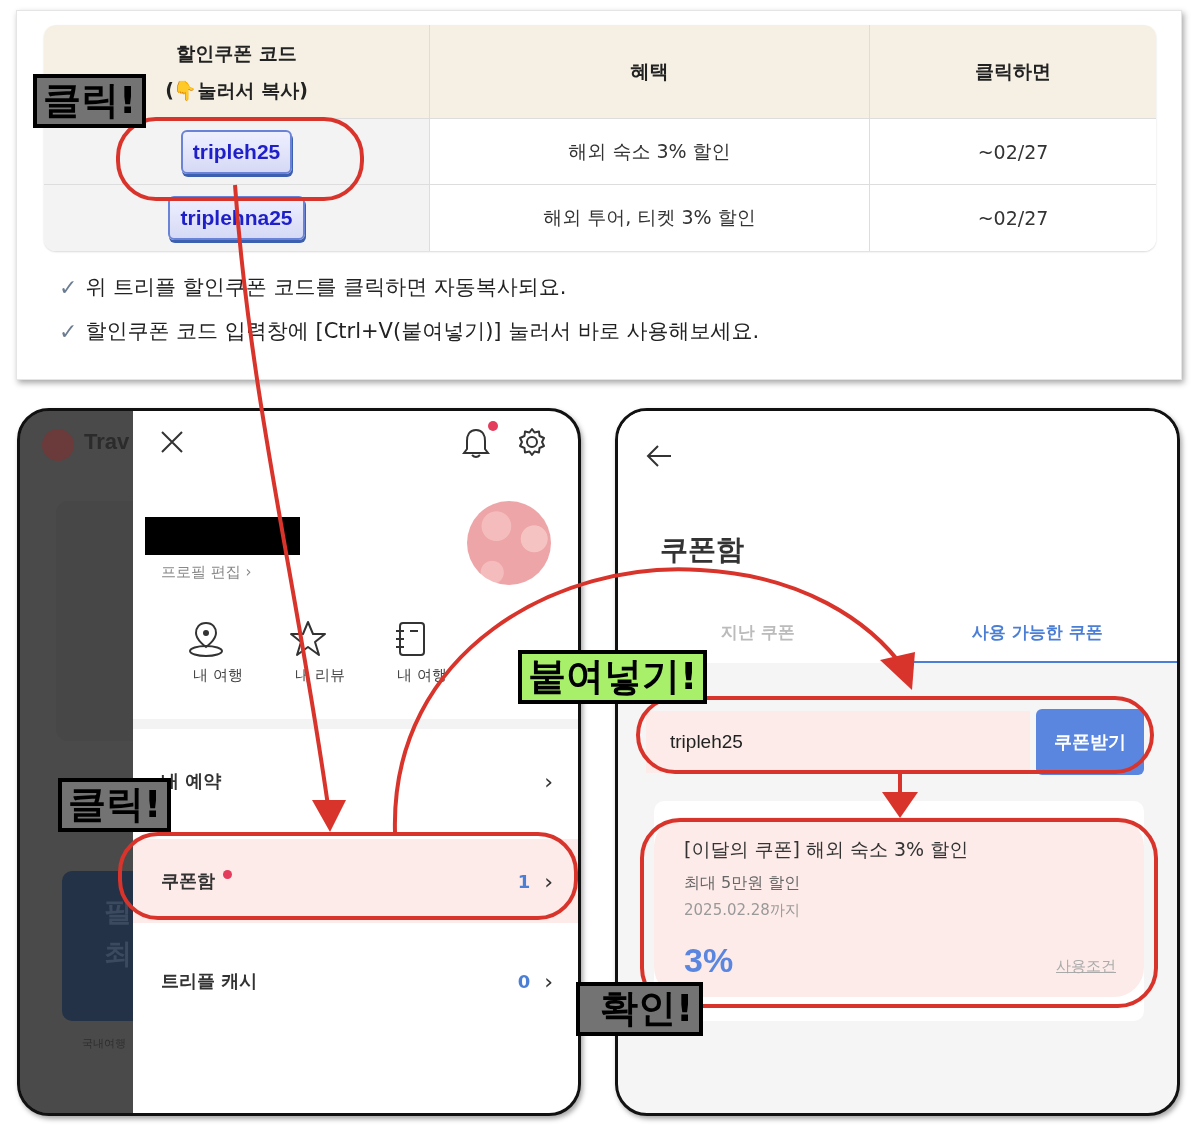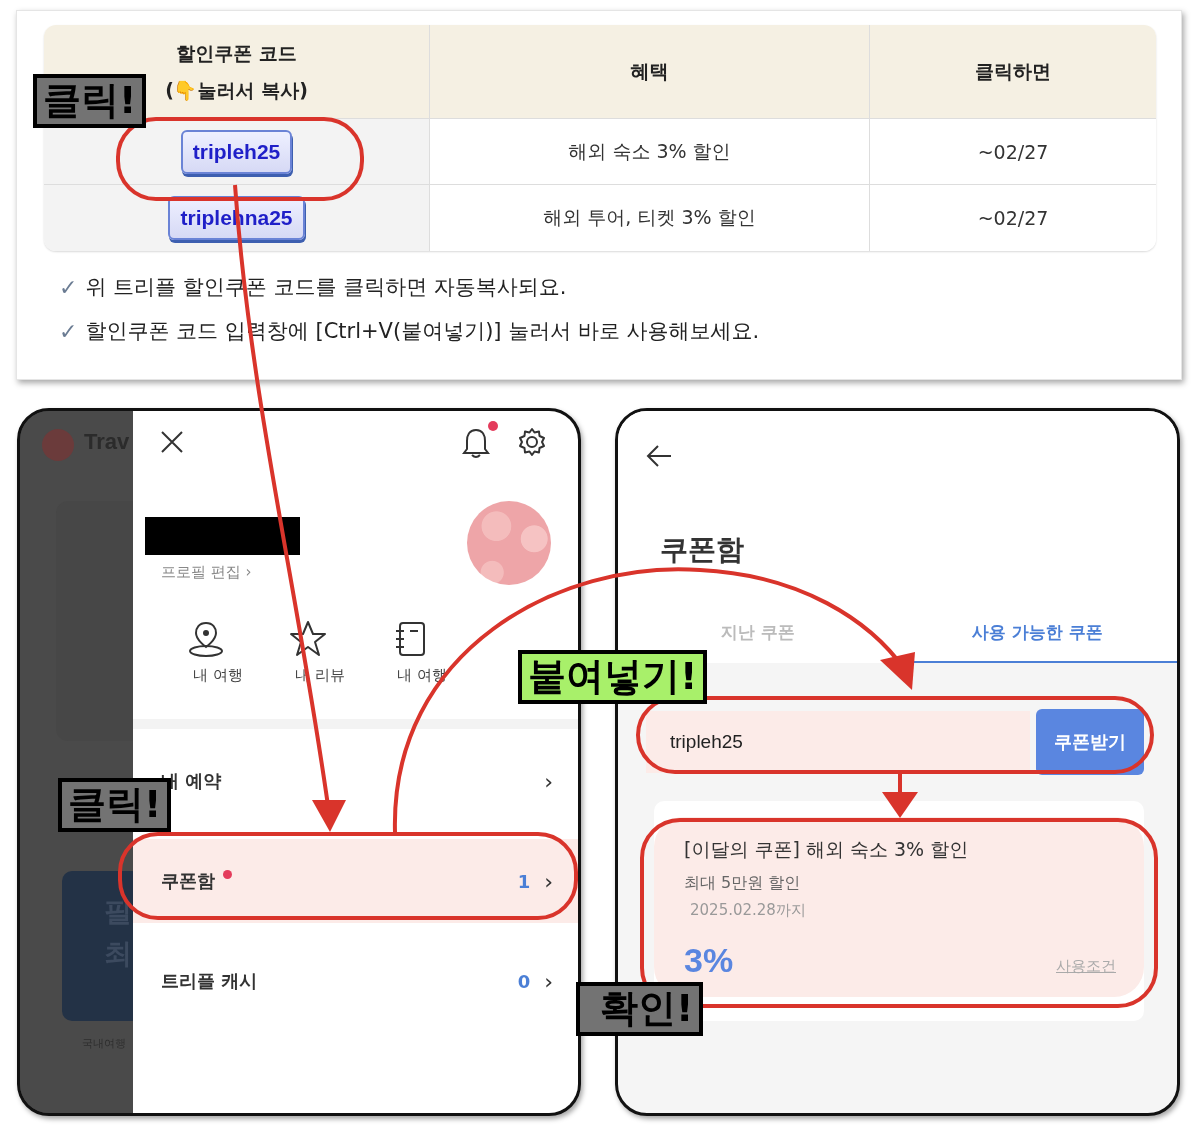--- a/index.html
+++ b/index.html
@@ -64,21 +64,21 @@
   .tabs { position: absolute; left: 0; top: 210px; width: 100%; height: 42px; display: flex; }
   .tab { flex: 1; text-align: center; font-size: 17px; font-weight: bold; cursor: pointer; }
   .tab.active { color: #4b7fd6; border-bottom: 2px solid #4b7fd6; }
   .tab.inactive { color: #bbb; }
   .coupon-input { position: absolute; left: 28px; top: 300px; width: 384px; height: 62px; background: #fcebe8; border: none; font-size: 19px; padding-left: 24px; color: #222; font-family: "Liberation Sans", sans-serif; }
   .coupon-submit { position: absolute; left: 418px; top: 298px; width: 108px; height: 66px; background: #5a86e0; color: #fff; font-size: 18px; font-weight: bold; border: none; border-radius: 6px; cursor: pointer; }
   .coupon-card { position: absolute; left: 36px; top: 390px; width: 490px; height: 220px; background: #fff; border-radius: 10px; }
   .coupon-card .inner { position: absolute; left: 0; top: 16px; width: 100%; height: 180px; background: #fcebe8; border-radius: 30px; }
   .cc-title { position: absolute; left: 30px; top: 36px; font-size: 19px; font-weight: normal; color: #333; }
   .cc-max { position: absolute; left: 30px; top: 72px; font-size: 16px; color: #666; }
-  .cc-date { position: absolute; left: 36px; top: 100px; font-size: 15px; color: #999; }
+  .cc-date { position: absolute; left: 30px; top: 100px; font-size: 15px; color: #999; }
   .cc-pct { position: absolute; left: 30px; top: 140px; font-size: 34px; font-weight: bold; color: #5a86e0; font-family: "Liberation Sans", sans-serif; }
   .cc-terms { position: absolute; right: 28px; top: 156px; font-size: 15px; color: #aaa; text-decoration: underline; cursor: pointer; }
 
   
   .anno { position: absolute; border: 4px solid #000; font-weight: bold; color: #000; font-size: 38px; padding: 0 6px; line-height: 1.2; z-index: 10; }
   .anno.cyan { background: #737373; }
   .anno.green { background: #a8f06a; }
   .scribble { position: absolute; border: 4px solid #d9342b; border-radius: 40px; z-index: 9; pointer-events: none; }
   svg.arrows { position: absolute; left: 0; top: 0; z-index: 8; pointer-events: none; }
 </style>

